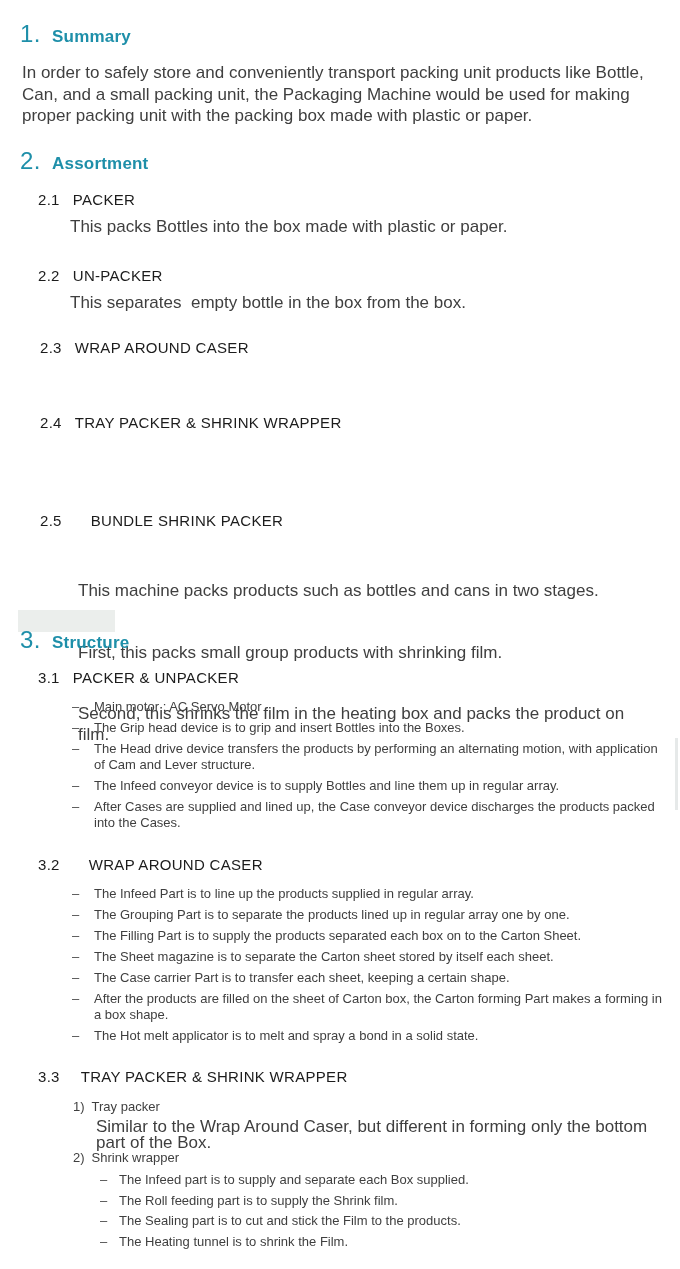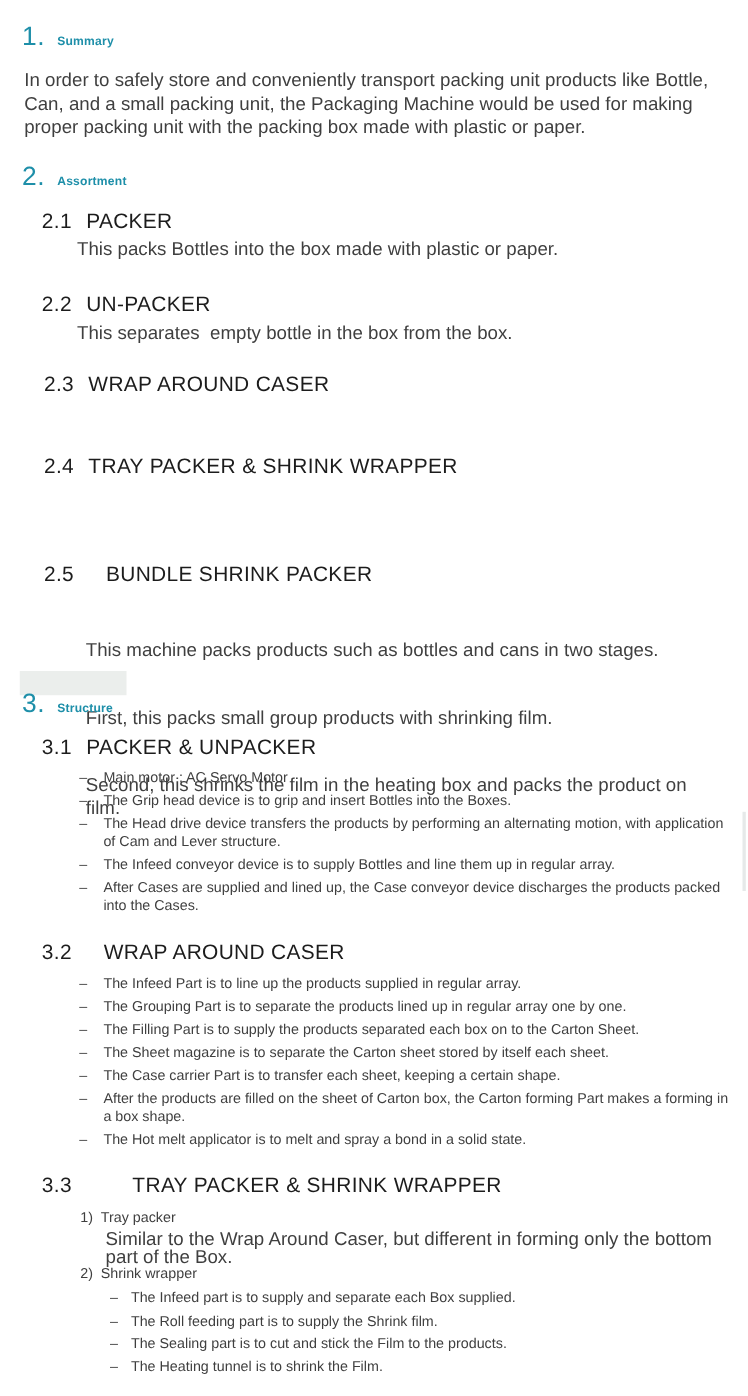--- a/index.html
+++ b/index.html
@@ -19,32 +19,32 @@
     align-items: baseline;
     color: #1e8fa9;
     white-space: nowrap;
   }
   .h1 .num {
     font-size: 24px;
     font-weight: 500;
     letter-spacing: 0.5px;
   }
   .h1 .ttl {
-    font-size: 11px;
+    font-size: 17px;
     font-weight: 700;
     margin-left: 11px;
     letter-spacing: 0.2px;
   }
   
   .h2 {
     position: absolute;
     display: flex;
     align-items: baseline;
     color: #1c1c1c;
-    font-size: 19px;
+    font-size: 15px;
     font-weight: 500;
     white-space: nowrap;
     letter-spacing: 0.3px;
   }
   .h2 .ttl { margin-left: 13px; }
   .h2.wide-gap .ttl { margin-left: 21px; }
   
   .body-text {
     position: absolute;
     font-size: 17px;
@@ -202,21 +202,21 @@
     <div class="bullet">
       <span class="dash">–</span>
       <div class="btxt">After the products are filled on the sheet of Carton box, the Carton forming Part makes a forming in a box shape.</div>
     </div>
     <div class="bullet">
       <span class="dash">–</span>
       <div class="btxt">The Hot melt applicator is to melt and spray a bond in a solid state.</div>
     </div>
   </div>
 
-  <div class="h2 wide-gap" style="top:1068px; left:38px;gap:34px;">
+  <div class="h2 wide-gap" style="top:1068px; left:38px;">
     <span class="num">3.3</span>
     <span class="ttl">TRAY PACKER &amp; SHRINK WRAPPER</span>
   </div>
 
   <div class="nitem" style="top:1099px; left:73px;">
     <span class="lbl">1)</span>
     <span>Tray packer</span>
   </div>
   <div class="body-text" style="top:1119px; left:96px; width:580px; line-height:16px;">Similar to the Wrap Around Caser, but different in forming only the bottom part of the Box.</div>
 

